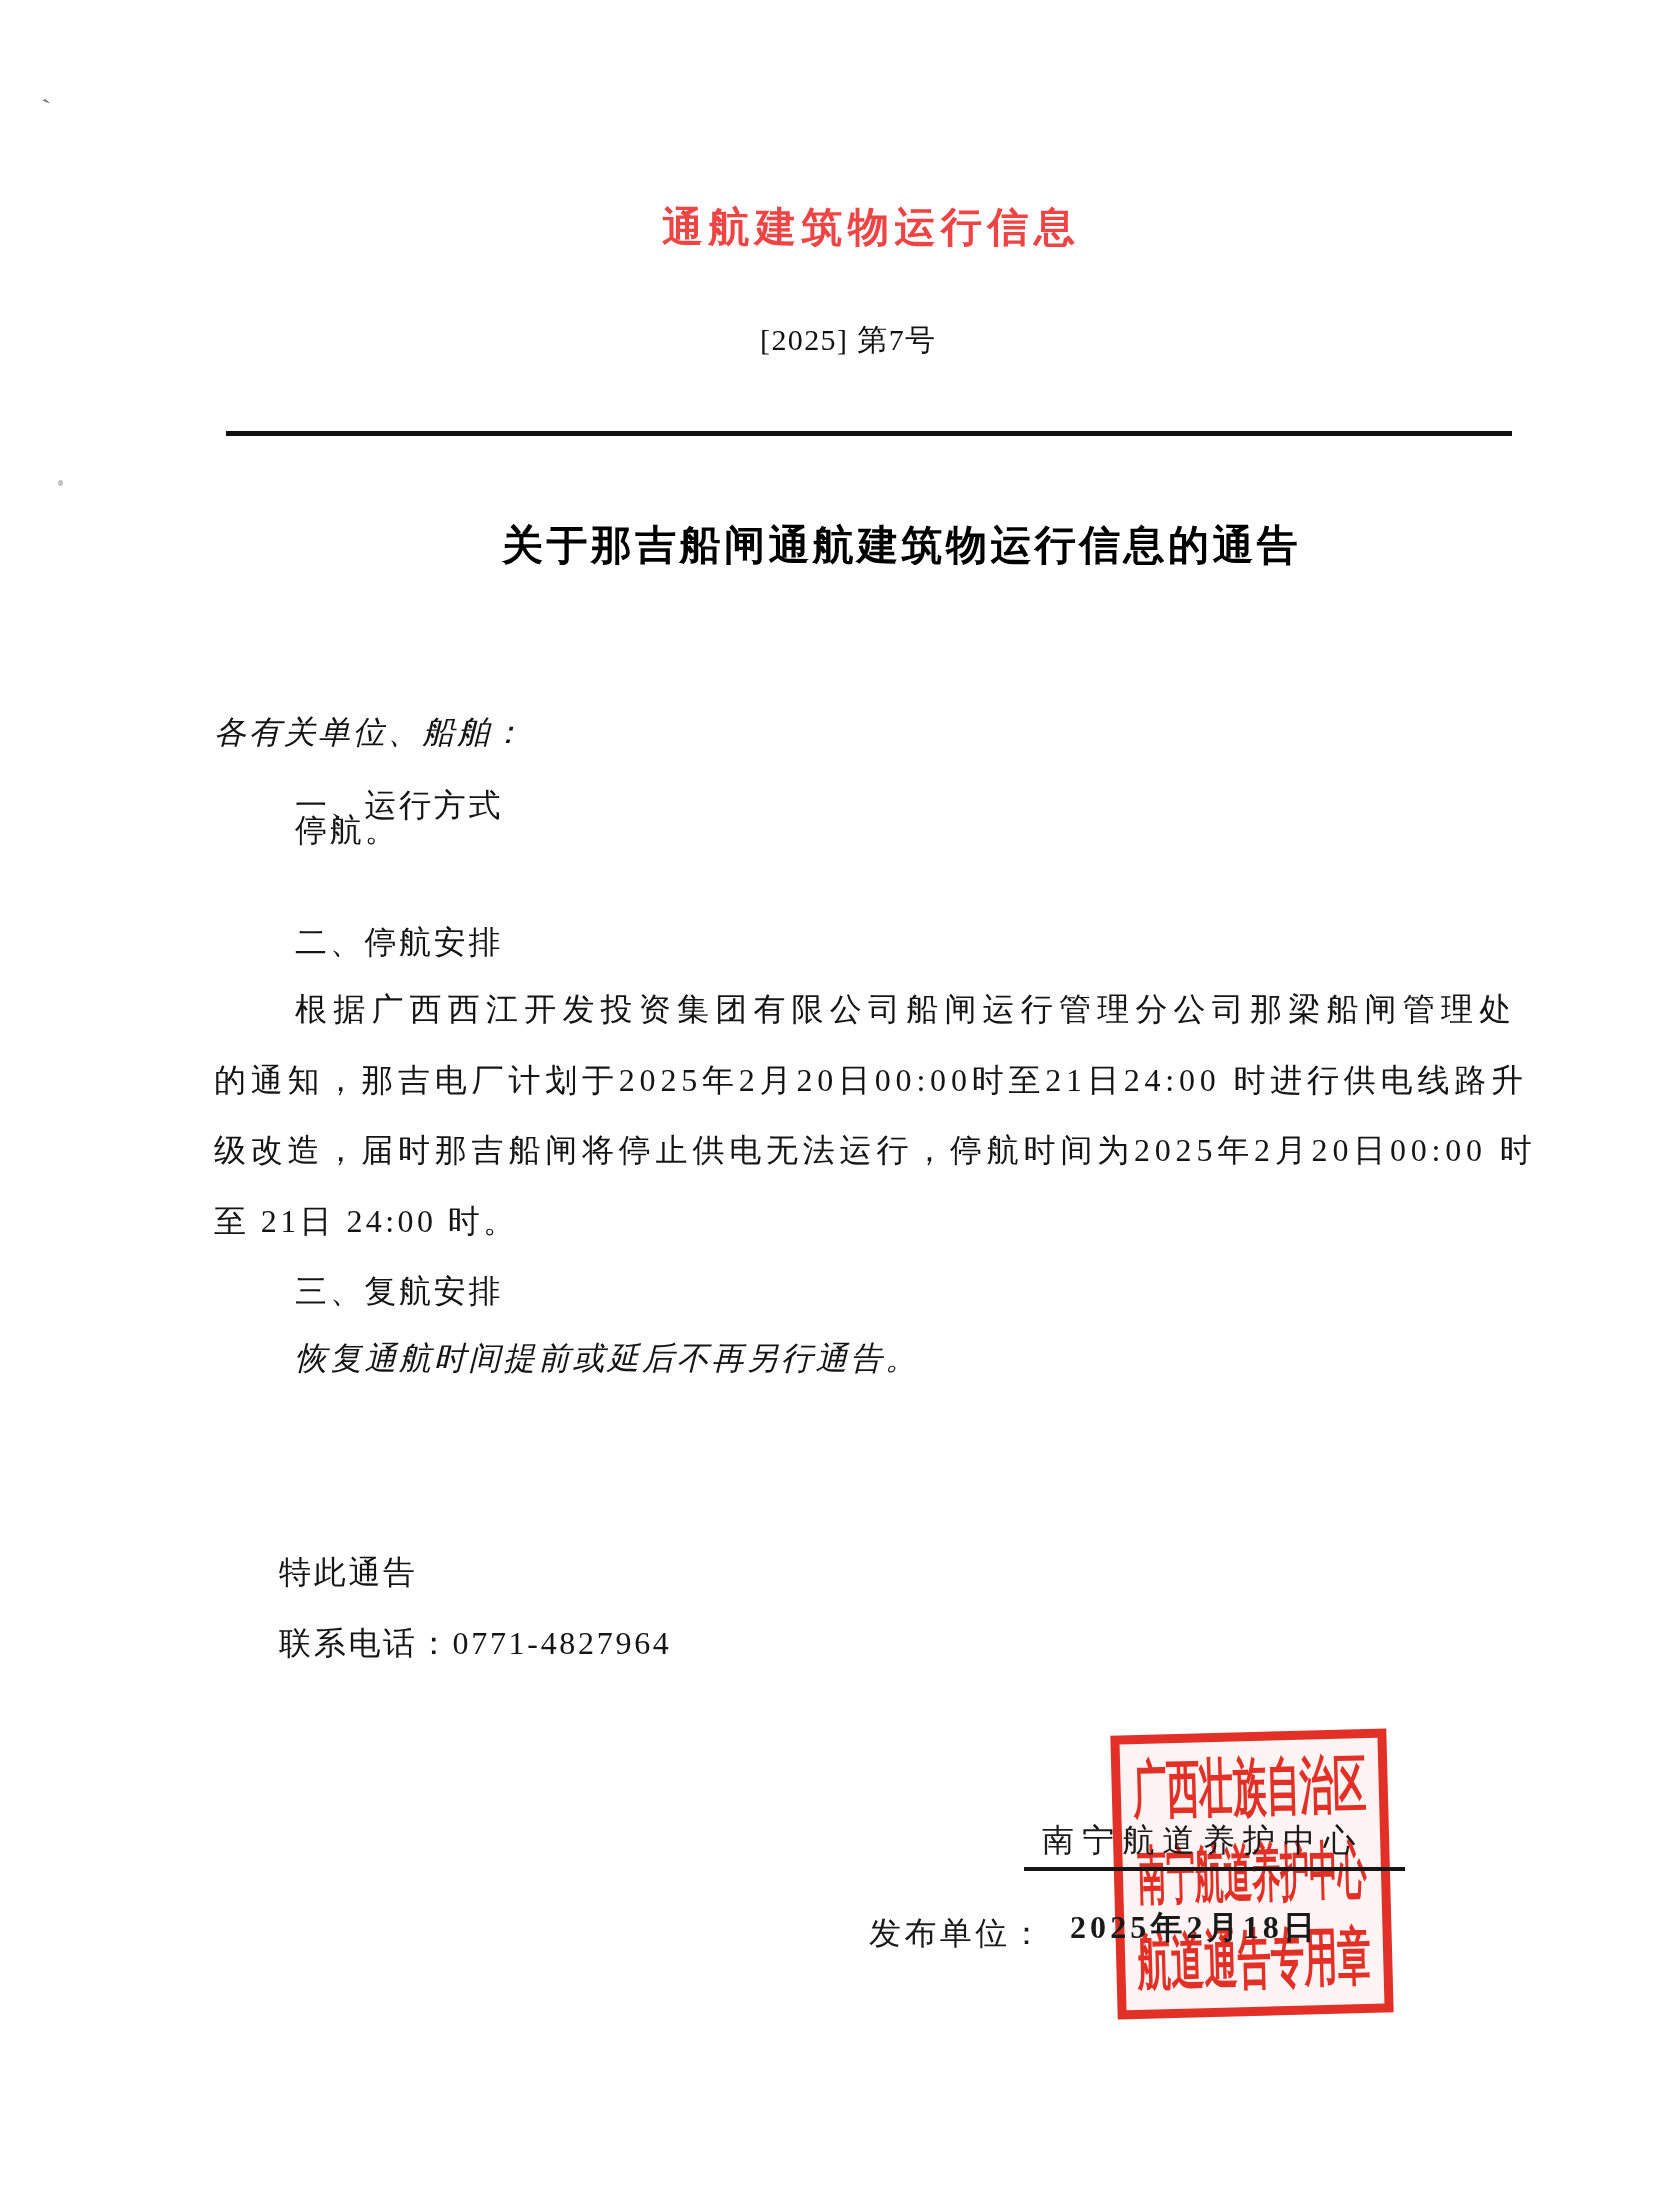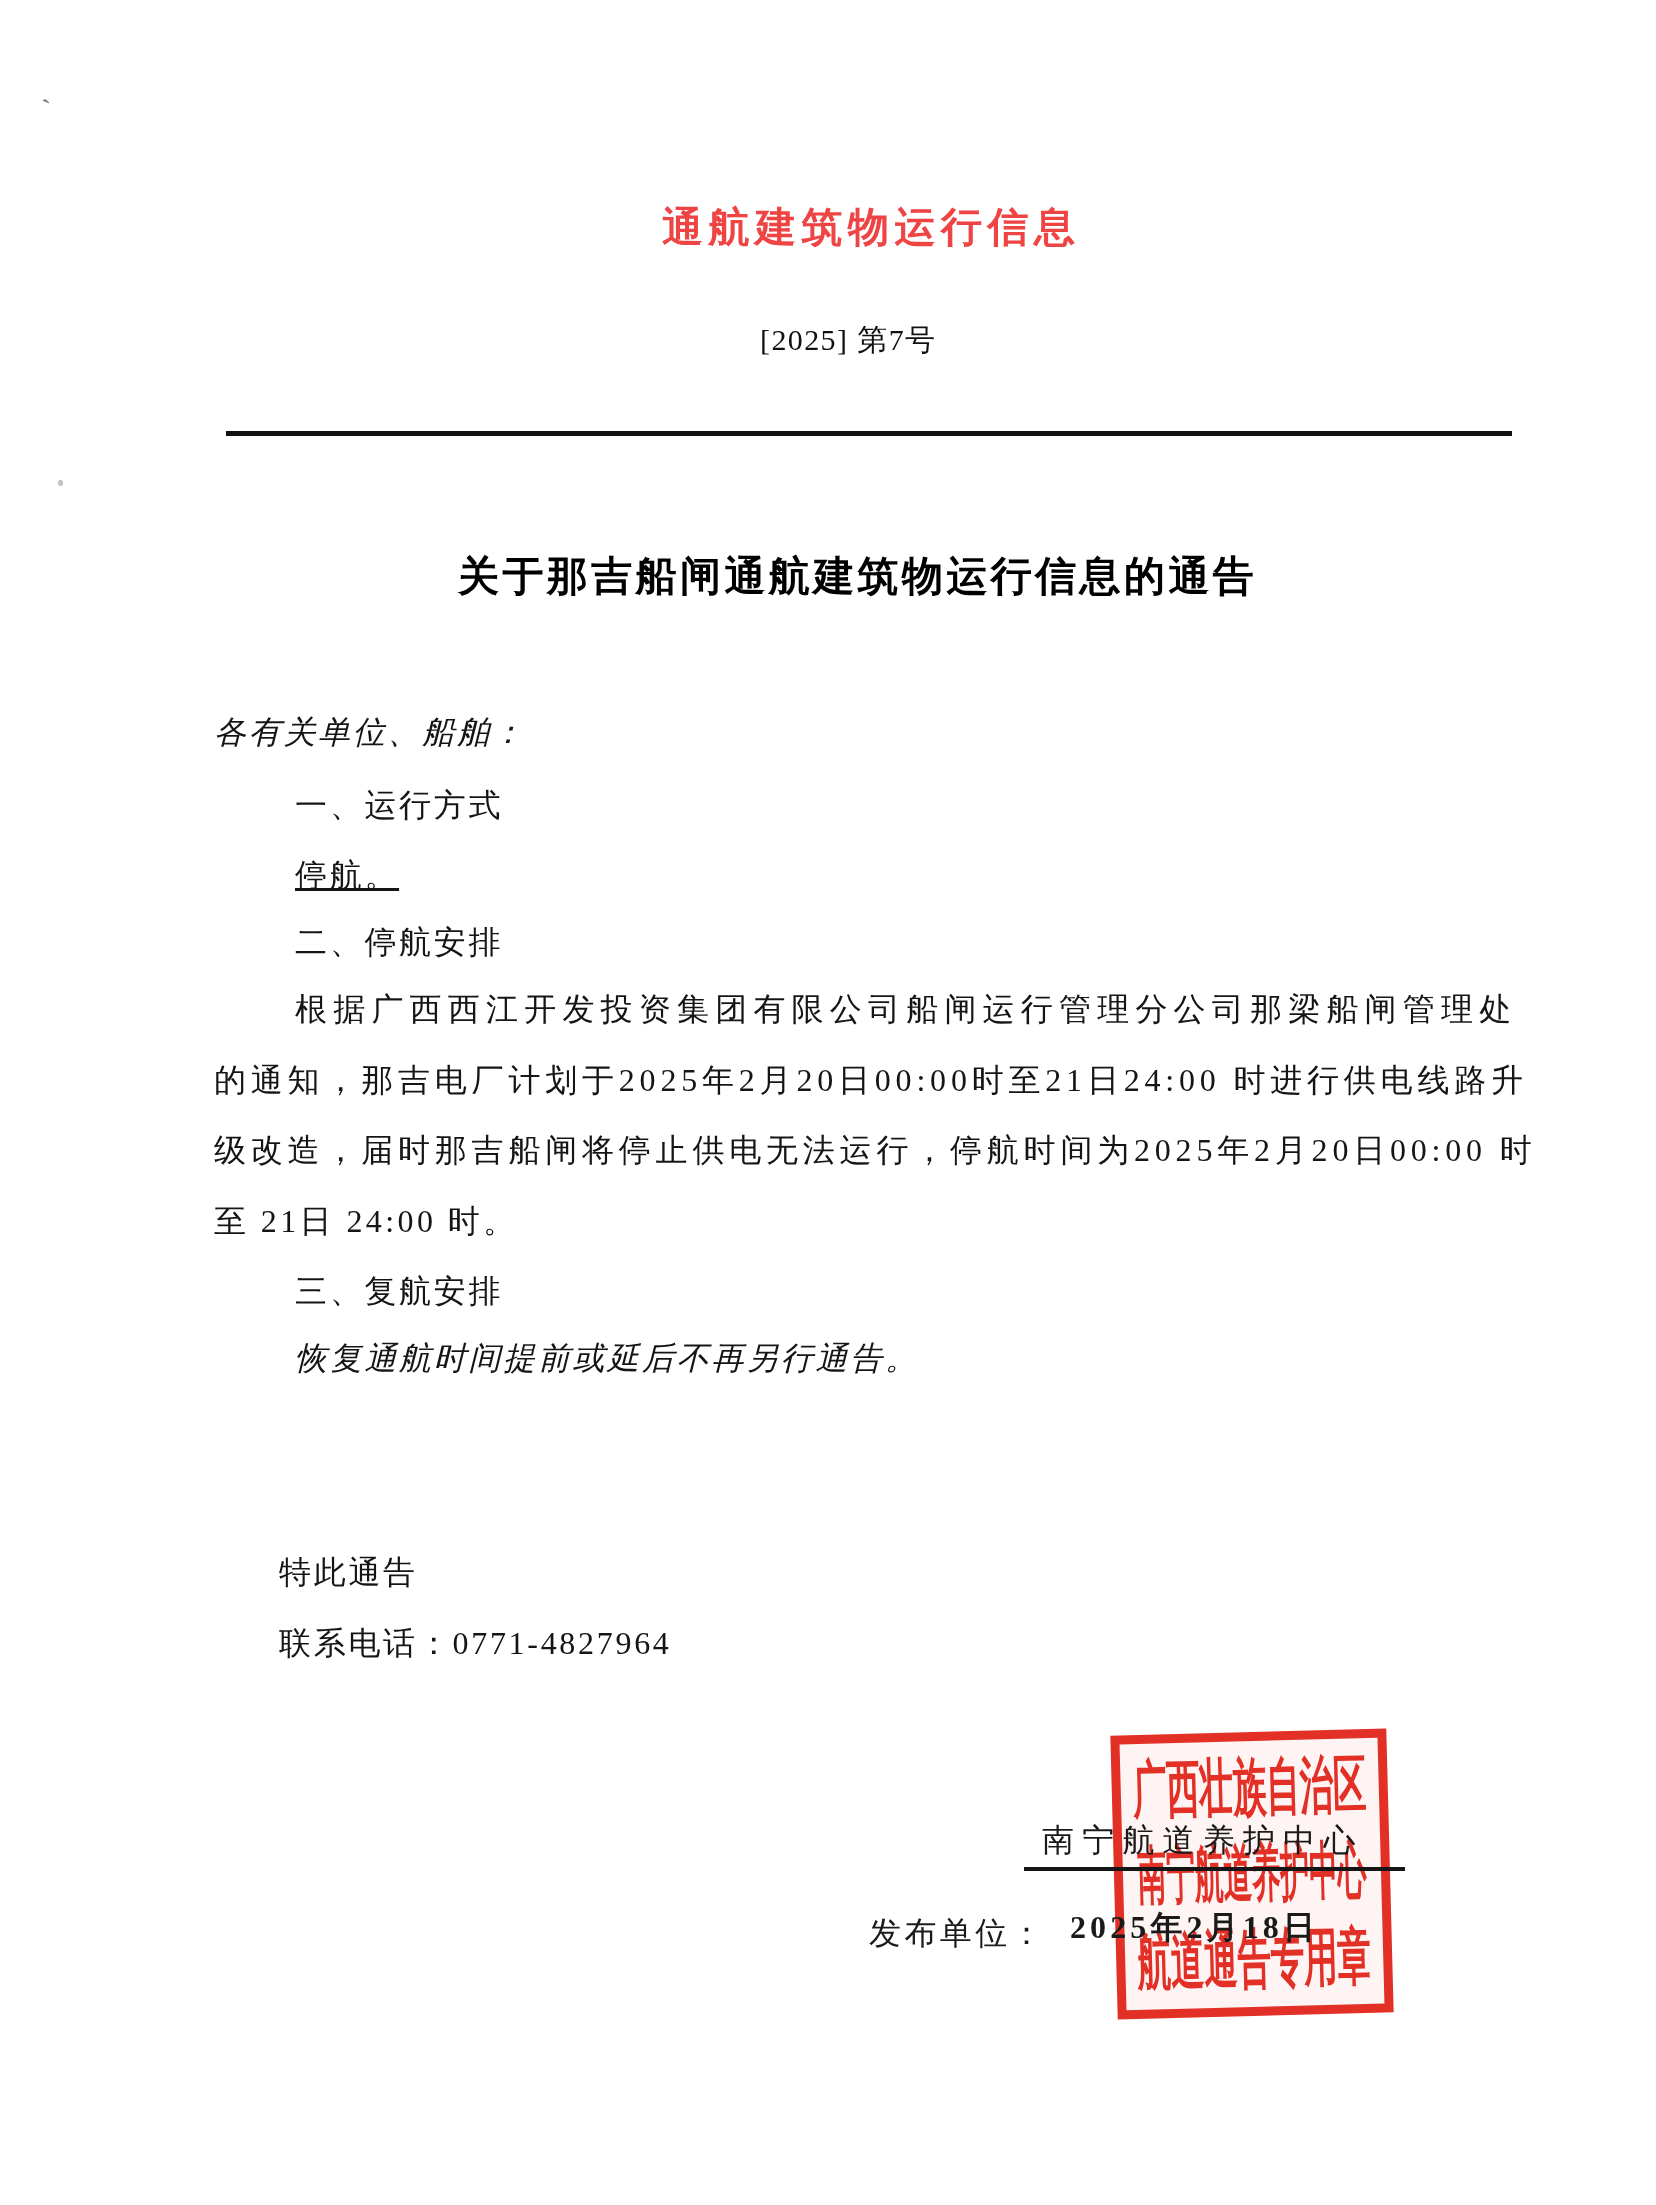--- a/index.html
+++ b/index.html
@@ -24,30 +24,29 @@
   }
   .doc-number{
     left:760px;top:320px;
     font-size:30px;letter-spacing:1.4px;color:#111;
   }
   .head-rule{
     left:226px;top:431px;width:1286px;height:4.8px;
     background:#111;
   }
   .doc-subtitle{
-    left:458px;top:518px;
+    left:502px;top:518px;
     font-size:41px;font-weight:bold;color:#000;
     letter-spacing:3.4px;
-    margin-top:31px;
   }
   
   .body-text{font-size:32px;color:#151515;letter-spacing:2.7px;}
   .salutation{left:214px;top:711px;font-style:italic;}
   .h-sec1{left:295px;top:784px;}
-  .p-stop{left:295px;top:854px;text-decoration:underline;}
+  .p-stop{left:295px;top:809px;}
   .h-sec2{left:295px;top:921px;}
   .para-l1{left:295px;top:988px;letter-spacing:6.2px;}
   .para-l2{left:214px;top:1059px;letter-spacing:4.8px;}
   .para-l3{left:214px;top:1129px;letter-spacing:4.8px;}
   .para-l4{left:214px;top:1200px;letter-spacing:3.4px;}
   .h-sec3{left:295px;top:1270px;}
   .p-resume{left:295px;top:1337px;font-style:italic;}
   .closing{left:279px;top:1551px;}
   .contact{left:279px;top:1622px;}
   

